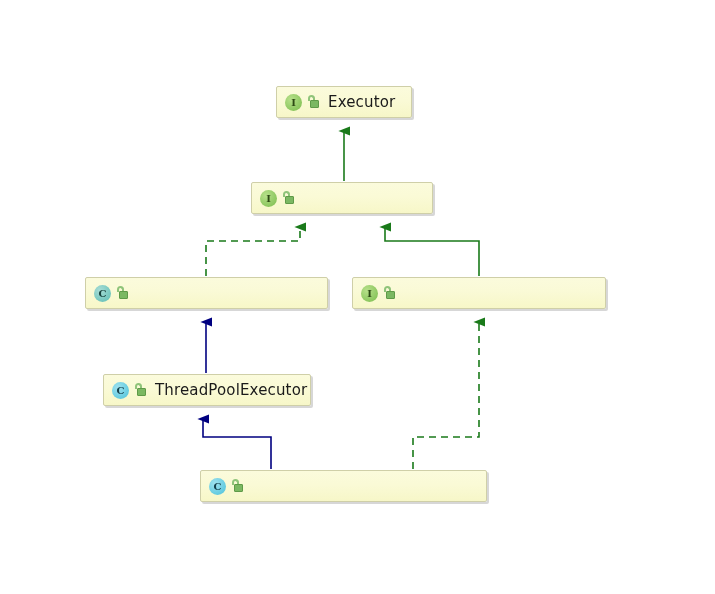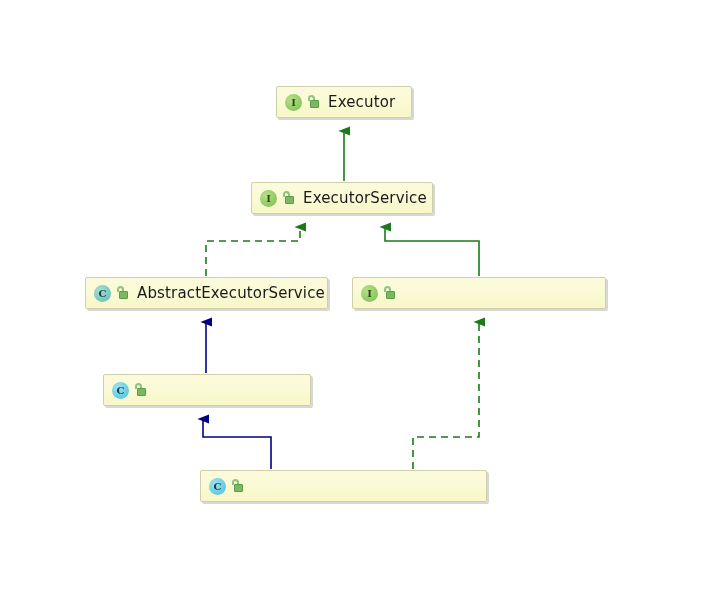--- a/index.html
+++ b/index.html
@@ -137,46 +137,45 @@
     </span>
     <span class="node-label">Executor</span>
   </div>
 
   <div class="node" style="left: 251px; top: 182px; width: 182px;">
     <span class="icon-kind iface">I</span>
     <span class="icon-lock">
       <span class="shackle"></span>
         <span class="body"></span>
     </span>
-    <span class="node-label">ExecutorService</span>
   </div>
 
   <div class="node" style="left: 85px; top: 277px; width: 243px;">
     <span class="icon-kind cls-muted">C</span>
     <span class="icon-lock">
       <span class="shackle"></span>
         <span class="body"></span>
     </span>
-    <span class="node-label">AbstractExecutorService</span>
   </div>
 
   <div class="node" style="left: 352px; top: 277px; width: 254px;">
     <span class="icon-kind iface">I</span>
     <span class="icon-lock">
       <span class="shackle"></span>
         <span class="body"></span>
     </span>
   </div>
 
   <div class="node" style="left: 103px; top: 374px; width: 208px;">
     <span class="icon-kind cls">C</span>
     <span class="icon-lock">
       <span class="shackle"></span>
         <span class="body"></span>
     </span>
+    <span class="node-label">ThreadPoolExecutor</span>
   </div>
 
   <div class="node" style="left: 200px; top: 470px; width: 287px;">
     <span class="icon-kind cls">C</span>
     <span class="icon-lock">
       <span class="shackle"></span>
         <span class="body"></span>
     </span>
   </div>
 

